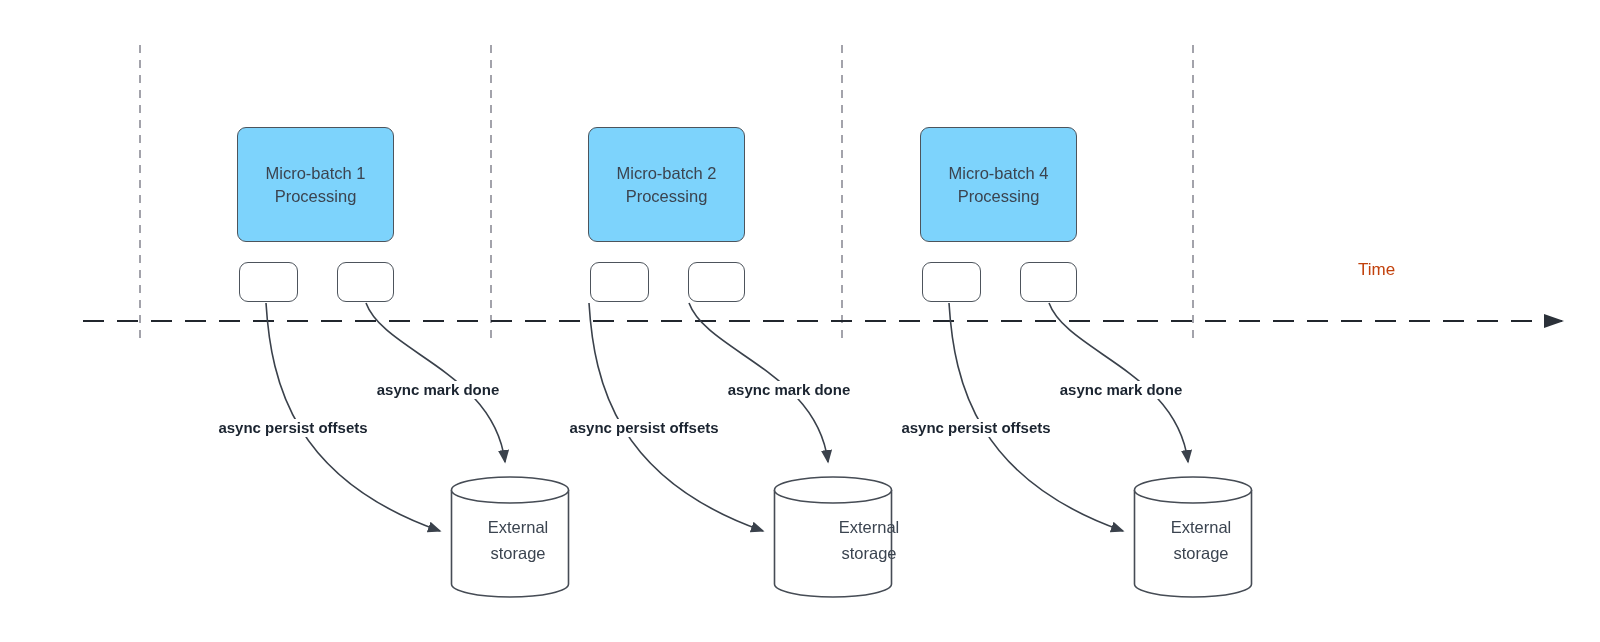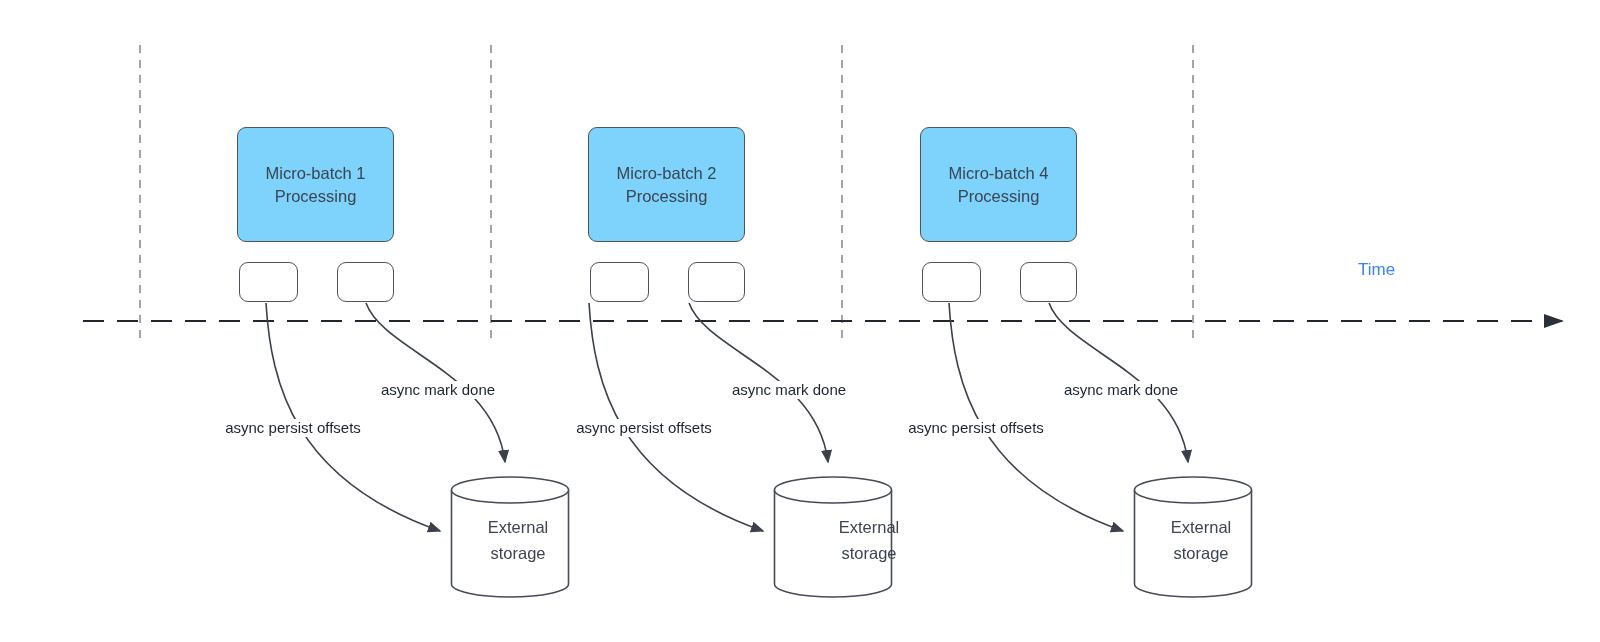--- a/index.html
+++ b/index.html
@@ -23,32 +23,32 @@
     font-size:16.5px;line-height:23px;color:#3b4450;text-align:center;
   }
   .task-box{
     position:absolute;top:262px;height:38px;
     border:1.5px solid #4d545c;border-radius:9px;background:#ffffff;
   }
   .task-a{left:2px;width:57px;}
   .task-b{left:100px;width:55px;}
   .async-label{
     position:absolute;z-index:3;
-    font-size:15px;font-weight:normal;color:#1b2430;
+    font-size:15px;font-weight:bold;color:#1b2430;
     text-align:center;background:#ffffff;line-height:18px;
   }
   .persist-label{left:-35px;top:419px;width:182px;}
   .mark-label{left:127px;top:381px;width:148px;}
   .storage-label{
     position:absolute;left:214px;top:514px;width:134px;
     font-size:16.5px;line-height:26px;color:#3b4450;text-align:center;
   }
   .time-label{
     position:absolute;left:1358px;top:260px;width:70px;z-index:2;
-    font-size:17px;color:#3b82f6;
+    font-size:17px;color:#c2410c;
   }
 </style>
 </head>
 <body>
 
 <div id="canvas">
 
   <svg id="connector-layer" width="1600" height="642" viewBox="0 0 1600 642">
     <defs>
       <marker id="connArrow" markerWidth="8.5" markerHeight="7" refX="7.5" refY="3.5" orient="auto">

